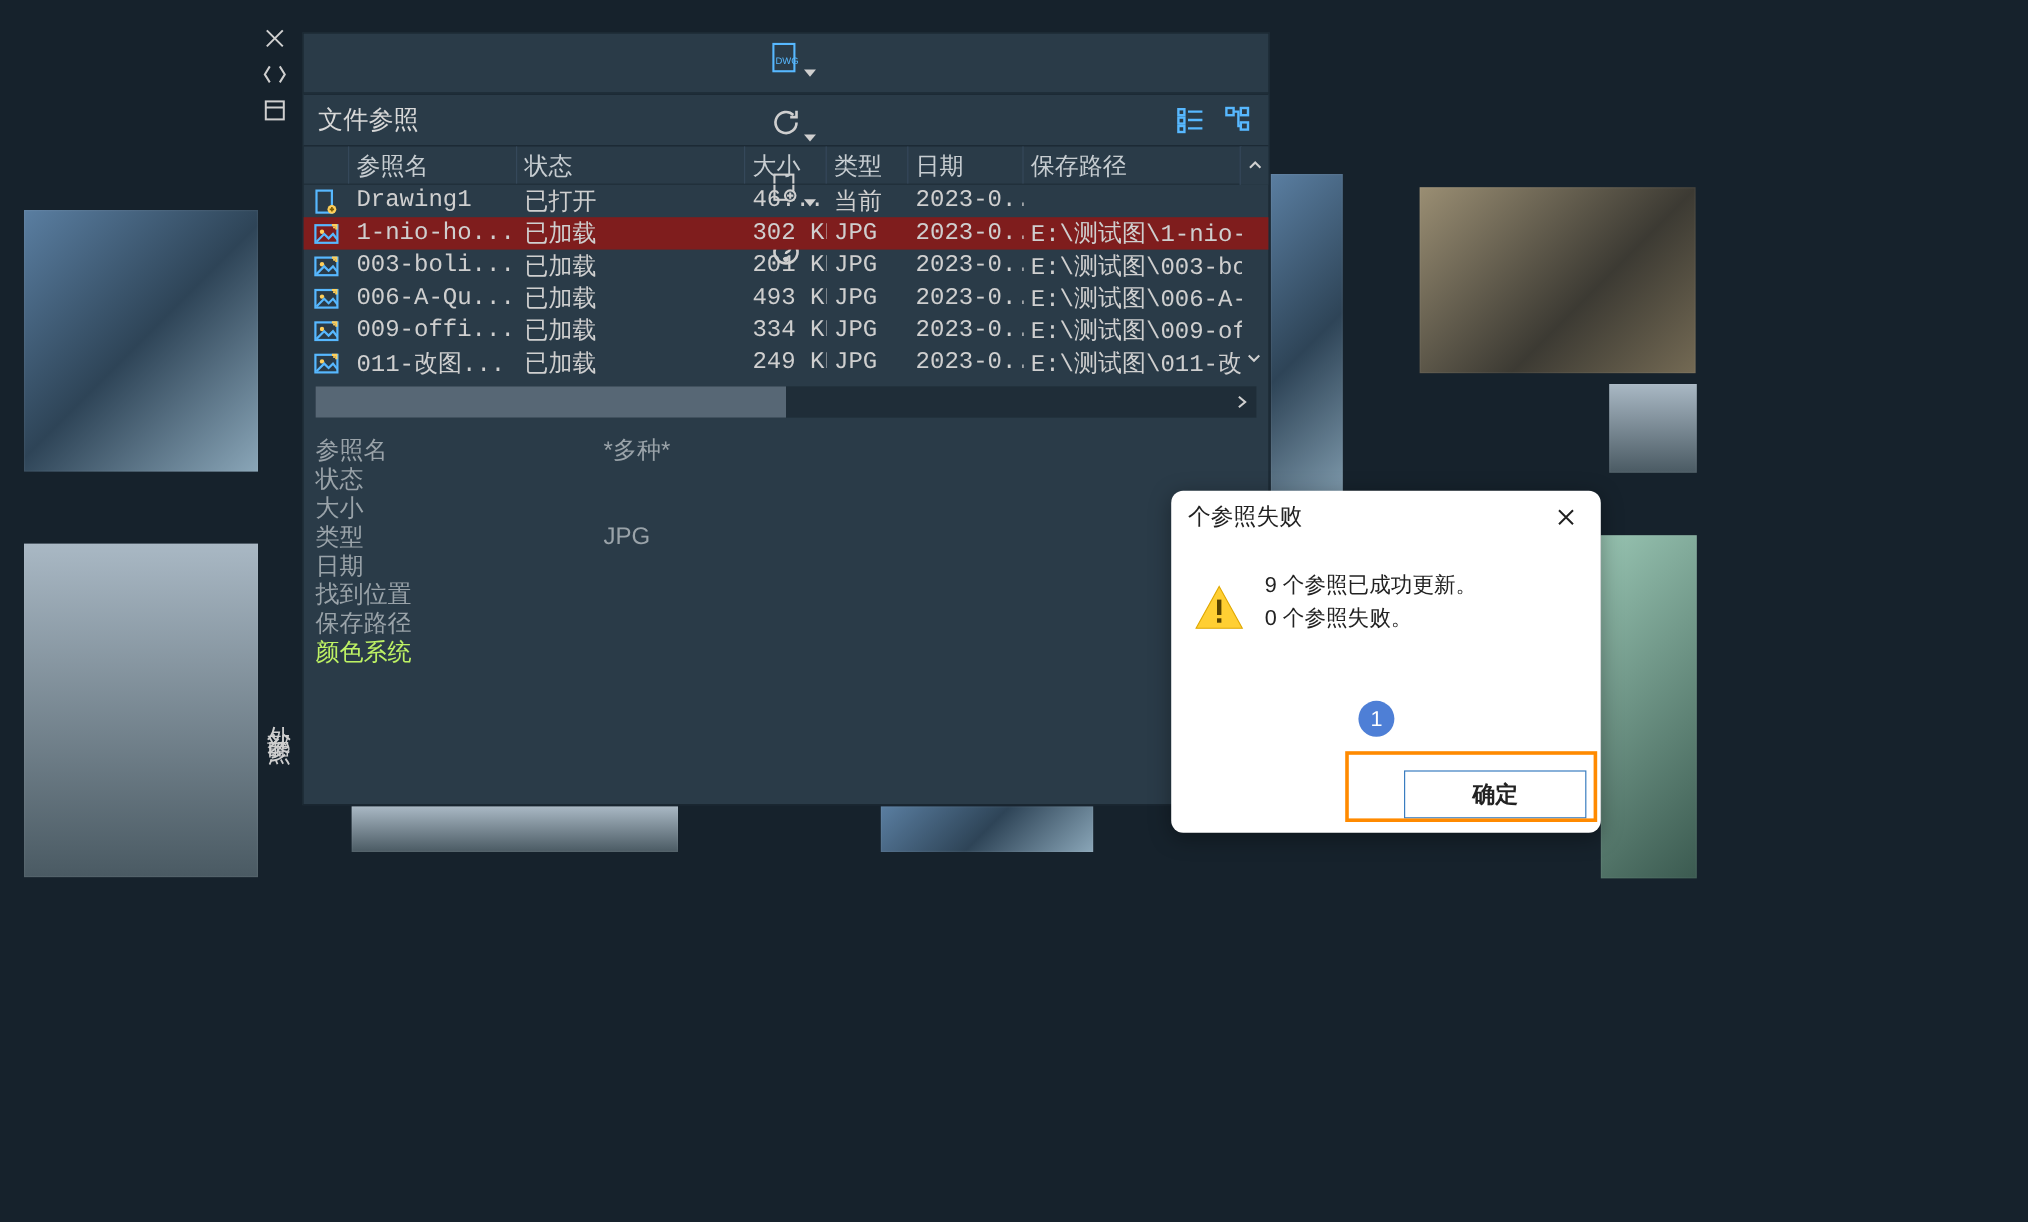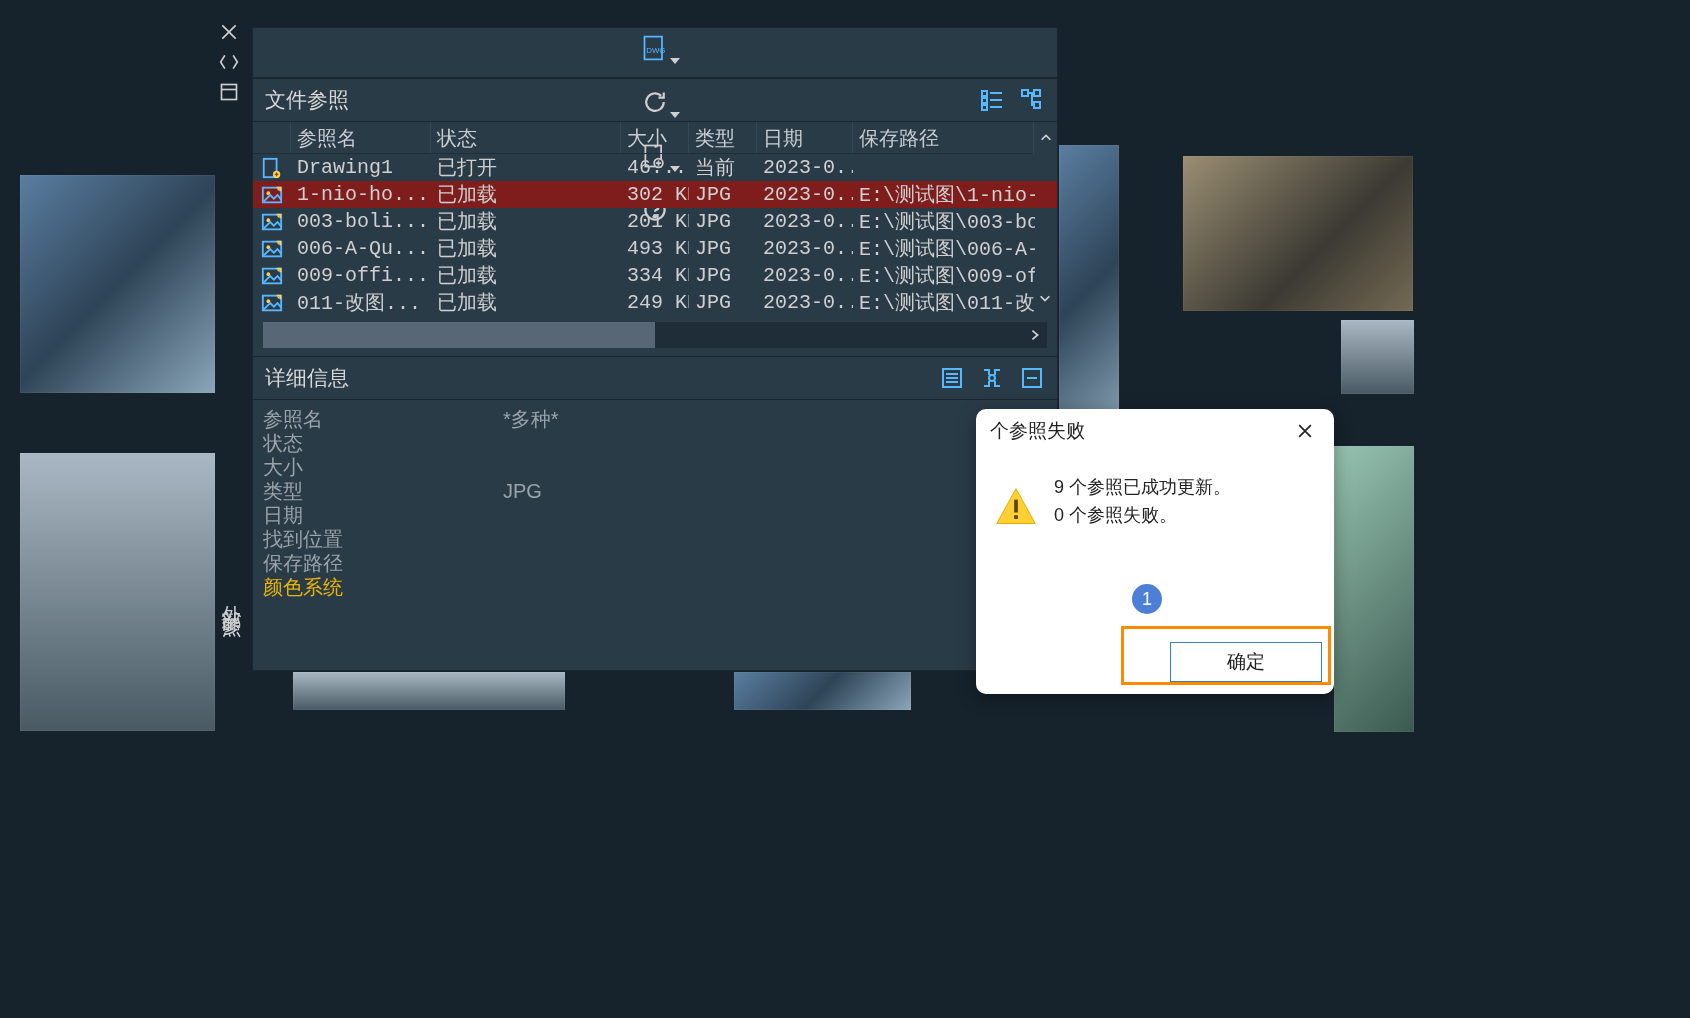--- a/index.html
+++ b/index.html
@@ -47,33 +47,33 @@
 
   .hscroll { position:relative; height:26px; margin:6px 10px 8px 10px; background:#1f2d38; }
   .hscroll .thumb { position:absolute; left:0; top:0; height:100%; width:50%; background:#576775; }
   .hscroll .arrow { position:absolute; top:0; height:100%; width:24px; display:flex; align-items:center; justify-content:center; }
   .hscroll .arrow.right { right:0; }
   .vscroll-foot { position:absolute; right:0; bottom:6px; width:24px; height:24px; display:flex; align-items:center; justify-content:center; }
 
   
   .details-body { padding:6px 10px 10px 10px; font-size:20px; color:#9aa3a9; }
   .details-body .drow { display:grid; grid-template-columns: 240px 1fr; height:24px; align-items:center; }
-  .details-body .fade { color:#eab308; }
+  .details-body .fade { color:#bef264; }
 
   
   .dialog { position:absolute; left:976px; top:409px; width:358px; height:285px; background:#fff; border-radius:10px; box-shadow:0 4px 18px rgba(0,0,0,0.35); color:#222; overflow:hidden; }
   .dialog .titlebar { height:44px; display:flex; align-items:center; justify-content:space-between; padding:0 14px 0 14px; font-size:19px; }
   .dialog .close { width:30px; height:30px; display:flex; align-items:center; justify-content:center; cursor:pointer; }
   .dialog .close svg { width:20px; height:20px; }
   .dialog .body { padding:20px 18px 0 18px; display:flex; gap:16px;align-items:flex-end; }
   .dialog .warn-icon { width:44px; height:44px; flex-shrink:0; }
   .dialog .msg { font-size:18px; line-height:28px; }
   .step-badge { width:30px; height:30px; border-radius:50%; background:#4e7fd6; color:#fff; font-size:18px; display:flex; align-items:center; justify-content:center; position:absolute; left:156px; top:175px; }
   .dialog .footer { position:absolute; left:0; right:0; bottom:0; padding:10px 12px 12px 12px; display:flex; justify-content:flex-end; }
-  .ok-btn { width:152px; height:40px; border:1.5px solid #3a7dc0; background:#fff; color:#222; font-size:19px; display:flex; align-items:center; justify-content:center; cursor:pointer; }
+  .ok-btn { width:152px; height:40px; border:1.5px solid #3a7dc0; background:#fff; color:#222; font-size:19px; display:flex; align-items:center; justify-content:center; cursor:pointer;font-weight:bold; }
   .highlight-ring { position:absolute; border:3px solid #ff8a00; pointer-events:none; }
 
 </style>
 </head>
 <body>
 
 <div class="bg-photo" style="left:20px;  top:175px; width:195px; height:218px;"></div>
 <div class="bg-photo c" style="left:20px;  top:453px; width:195px; height:278px;"></div>
 <div class="bg-photo b" style="left:1183px;top:156px; width:230px; height:155px;"></div>
 <div class="bg-photo c" style="left:1341px;top:320px; width:73px;  height:74px;"></div>
@@ -289,45 +289,20 @@
 
   <div class="hscroll">
     <div class="thumb"></div>
     <div class="arrow right">
       <svg viewBox="0 0 16 16" width="14" height="14" fill="none" stroke="#cfcfcf" stroke-width="2">
           <path d="M5 3 L11 8 L5 13"></path>
         </svg>
     </div>
   </div>
 
-  <div class="section-head">
-    <span>详细信息</span>
-    <div class="right">
-      <div class="hicon">
-        <svg viewBox="0 0 24 24" fill="none" stroke="#57b8ff" stroke-width="2">
-            <rect x="3" y="3" width="18" height="18"></rect>
-            <line x1="6" y1="8" x2="18" y2="8"></line>
-            <line x1="6" y1="12" x2="18" y2="12"></line>
-            <line x1="6" y1="16" x2="18" y2="16"></line>
-          </svg>
-      </div>
-      <div class="hicon">
-        <svg viewBox="0 0 24 24" fill="none" stroke="#57b8ff" stroke-width="2">
-            <path d="M4 4h5v5 M20 4h-5v5 M4 20h5v-5 M20 20h-5v-5"></path>
-            <circle cx="12" cy="12" r="3"></circle>
-          </svg>
-      </div>
-      <div class="hicon">
-        <svg viewBox="0 0 24 24" fill="none" stroke="#57b8ff" stroke-width="2">
-            <rect x="3" y="3" width="18" height="18"></rect>
-            <line x1="7" y1="12" x2="17" y2="12"></line>
-          </svg>
-      </div>
-    </div>
-  </div>
 
   <div class="details-body" id="details-body">
       <div class="drow">
         <div>参照名</div>
         <div>*多种*</div>
       </div>
       <div class="drow">
         <div>状态</div>
         <div></div>
       </div>

